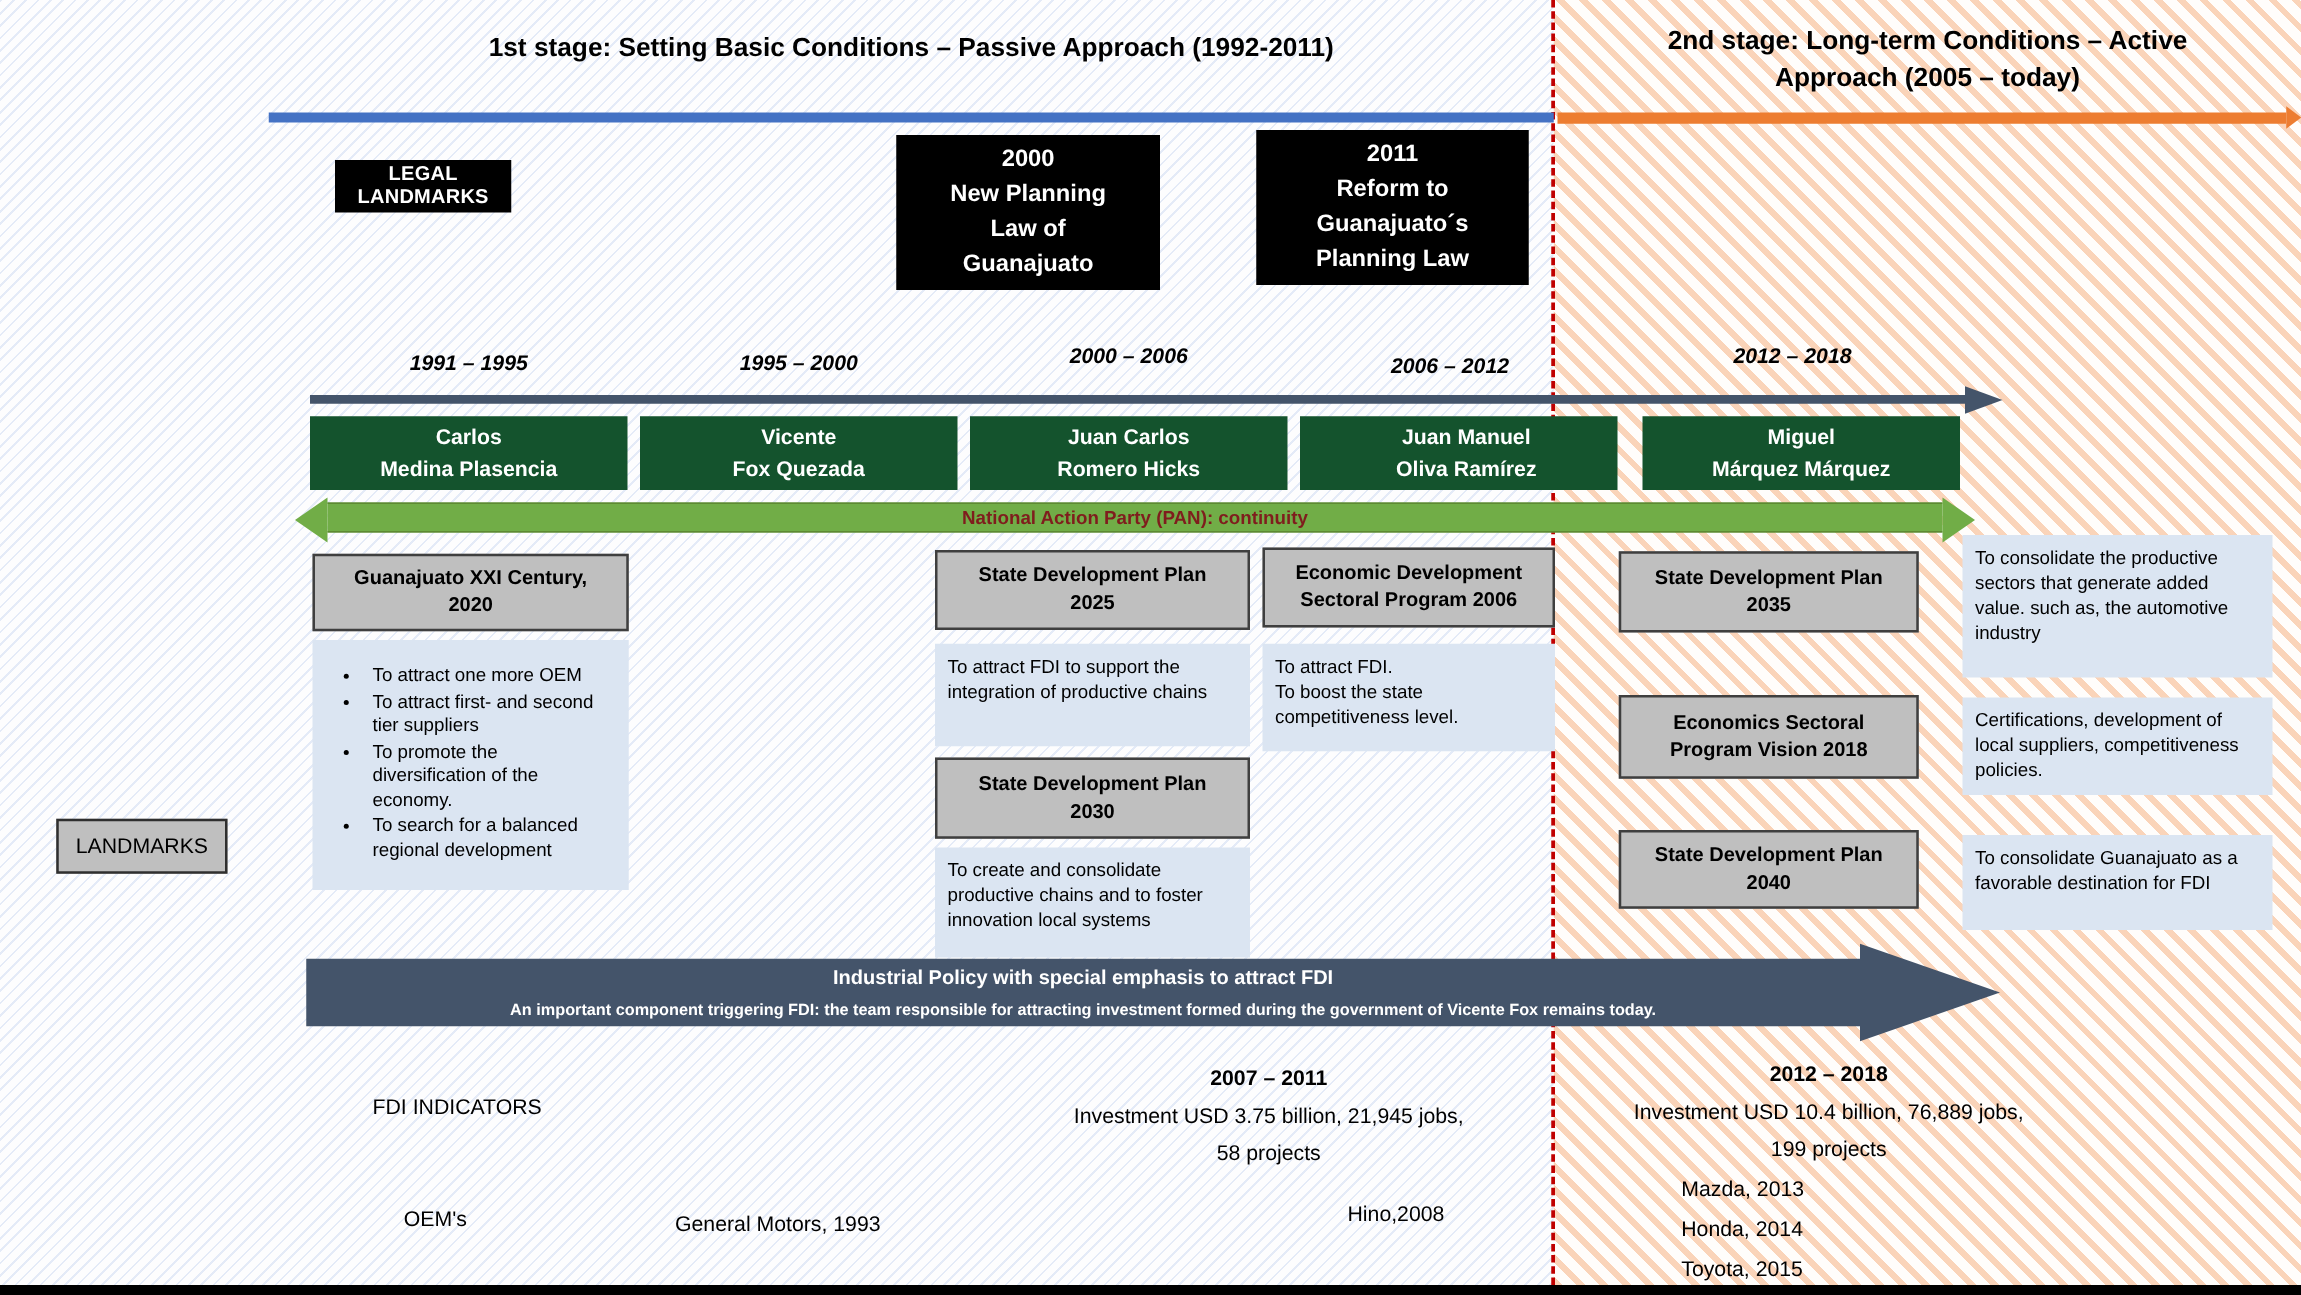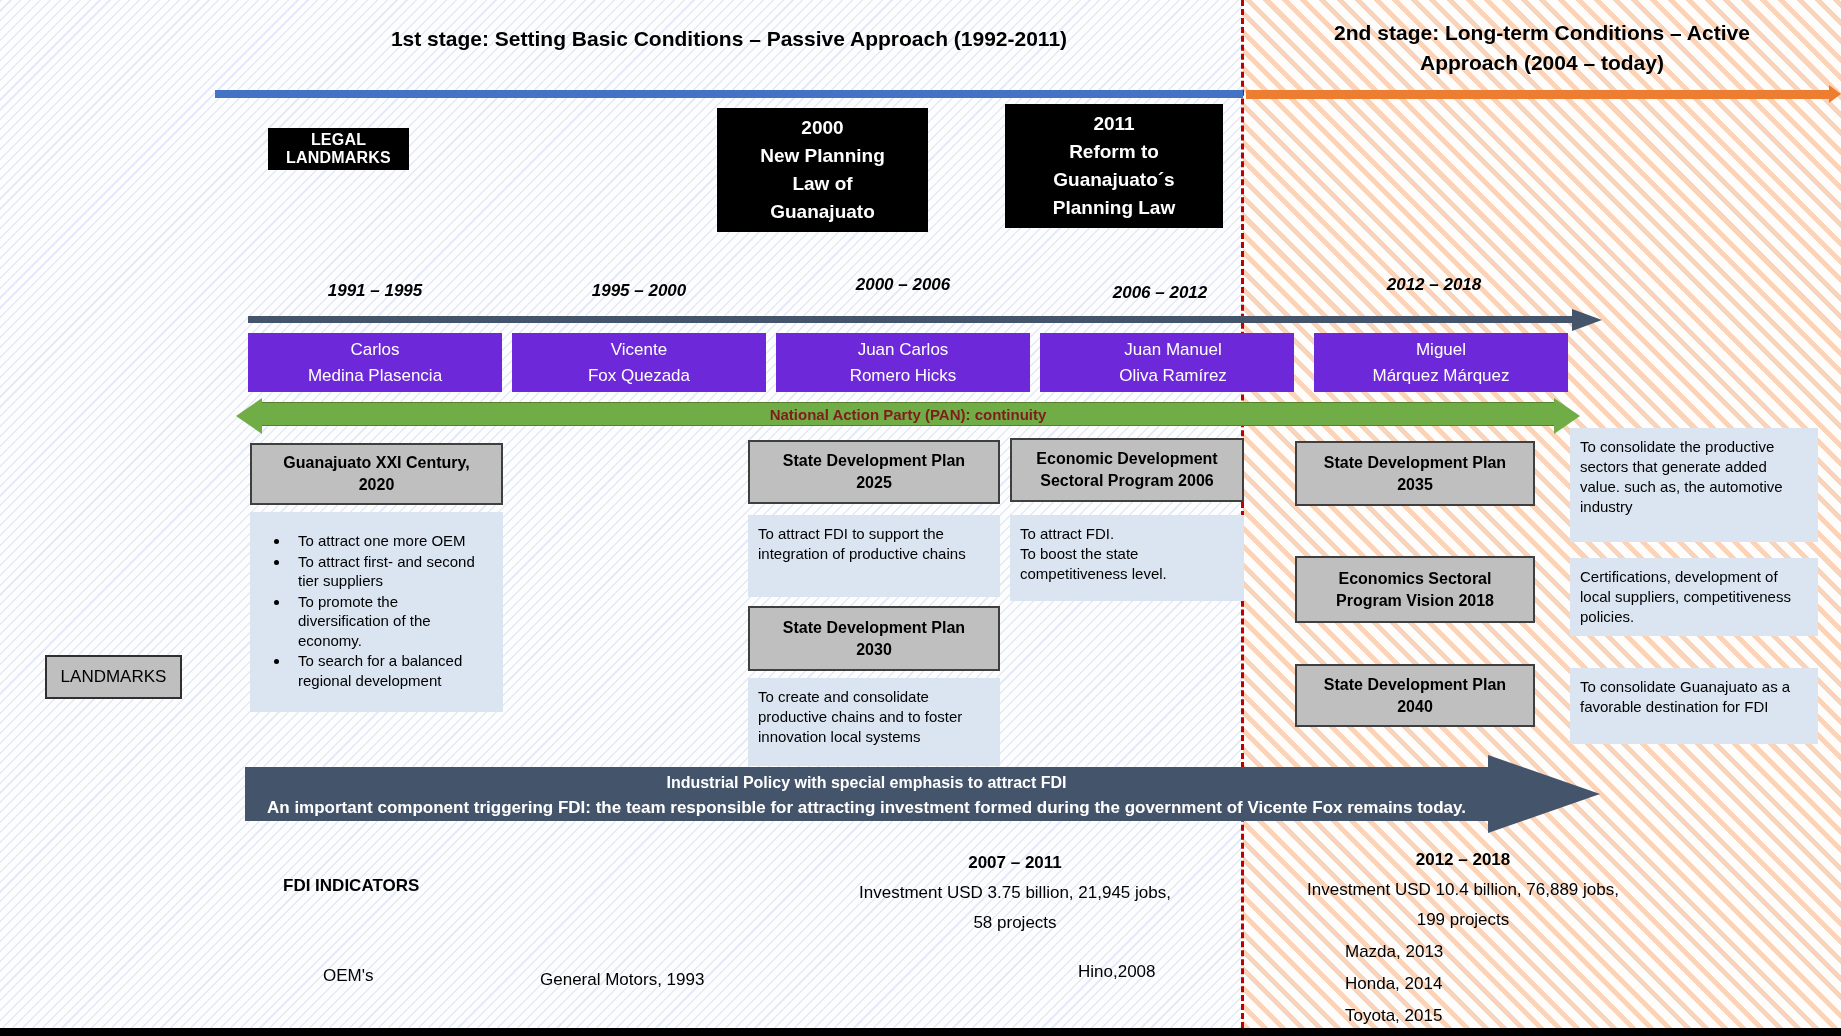--- a/index.html
+++ b/index.html
@@ -41,63 +41,63 @@
   
   .black-box{background:#000000;color:#fff;font-weight:bold;}
   .legal{font-size:16px;letter-spacing:.2px;}
   .landmark{font-size:19px;line-height:28px;}
 
   
   .period{font-size:17px;font-weight:bold;font-style:italic;color:#000;text-align:center;}
   .tl-line{background:#44546A;height:7px;}
   .tl-head{width:0;height:0;border-left:30px solid #44546A;border-top:11px solid transparent;border-bottom:11px solid transparent;}
 
-  .gov{background:#6d28d9;color:#fff;font-weight:normal;font-size:17px;line-height:26px;}
+  .gov{background:#14532d;color:#fff;font-weight:bold;font-size:17px;line-height:26px;}
 
   
   .pan-body{background:#71AD47;border-top:1.5px solid #577F2C;border-bottom:1.5px solid #577F2C;height:24px;}
   .pan-tip-l{width:0;height:0;border-right:26px solid #71AD47;border-top:18px solid transparent;border-bottom:18px solid transparent;}
   .pan-tip-r{width:0;height:0;border-left:26px solid #71AD47;border-top:18px solid transparent;border-bottom:18px solid transparent;}
   .pan-label{color:#7f1d1d;font-weight:bold;font-size:15px;}
 
   
   .plan{background:#BFBFBF;border:2.5px solid #3f3f3f;color:#000;font-weight:bold;font-size:16px;line-height:22px;}
   .desc{background:#DBE5F2;color:#000;font-size:15px;line-height:20px;padding:9px 10px;text-align:left;}
   .bullets{margin:0;padding:10px 8px 8px 30px;}
   .bullets li{font-size:15px;line-height:19.5px;margin-bottom:1px;padding-left:8px;}
 
   .approach-box{background:#BFBFBF;border:2px solid #2f2f2f;font-size:17px;}
 
   
   .policy-body{background:#44546A;}
   .policy-head{width:0;height:0;border-left:112px solid #44546A;border-top:39px solid transparent;border-bottom:39px solid transparent;}
   .policy-text{color:#fff;font-weight:bold;text-align:center;}
   .policy-l1{font-size:16px;line-height:26px;}
-  .policy-l2{font-size:17px;line-height:24px;}
+  .policy-l2{font-size:13px;line-height:24px;}
 
   
   .fdi-label{font-size:17px;}
   .fdi-block{font-size:17px;line-height:30px;text-align:center;}
   .fdi-range{font-weight:bold;}
   .plain17{font-size:17px;}
   .oem-list{font-size:17px;line-height:32px;}
 </style>
 </head>
 <body>
 
 <div class="abs bg-left"></div>
 <div class="abs bg-right"></div>
 <div class="abs divider"></div>
 <div class="abs bottom-bar"></div>
 
 <div class="abs stage-title" style="left:215px;top:24px;width:1028px;">1st stage: Setting Basic Conditions – Passive Approach (1992-2011)</div>
 <div class="abs rule-blue"></div>
 
 <div class="abs stage-title pre" style="left:1252px;top:18px;width:580px;">2nd stage: Long-term Conditions – Active
-Approach (2004 – today)</div>
+Approach (2005 – today)</div>
 <div class="abs rule-orange"></div>
 <div class="abs rule-orange-tip"></div>
 
 <div class="abs black-box legal ctr" style="left:268px;top:128px;width:141px;height:42px;">LEGAL LANDMARKS</div>
 <div class="abs black-box landmark ctr pre" style="left:717px;top:108px;width:211px;height:124px;">2000
 New Planning
 Law of
 Guanajuato</div>
 <div class="abs black-box landmark ctr pre" style="left:1005px;top:104px;width:218px;height:124px;">2011
 Reform to
@@ -167,21 +167,21 @@
 <div class="abs desc pre" style="left:1570px;top:668px;width:248px;height:76px;">To consolidate Guanajuato as a favorable destination for FDI</div>
 
 <div class="abs approach-box ctr" style="left:45px;top:655px;width:137px;height:44px;">LANDMARKS</div>
 
 <div class="abs policy-body" style="left:245px;top:767px;width:1243px;height:54px;">
   <div class="policy-text policy-l1" style="margin-top:3px;">Industrial Policy with special emphasis to attract FDI</div>
   <div class="policy-text policy-l2">An important component triggering FDI: the team responsible for attracting investment formed during the government of Vicente Fox remains today.</div>
 </div>
 <div class="abs policy-head" style="left:1488px;top:755px;"></div>
 
-<div class="abs fdi-label" style="left:283px;top:876px;font-weight:bold;">FDI INDICATORS</div>
+<div class="abs fdi-label" style="left:298px;top:876px;">FDI INDICATORS</div>
 
 <div class="abs fdi-block" style="left:815px;top:848px;width:400px;">
   <div class="fdi-range">2007 – 2011</div>
   <div>Investment USD 3.75 billion, 21,945 jobs,</div>
   <div>58 projects</div>
 </div>
 
 <div class="abs fdi-block" style="left:1263px;top:845px;width:400px;">
   <div class="fdi-range">2012 – 2018</div>
   <div>Investment USD 10.4 billion, 76,889 jobs,</div>

